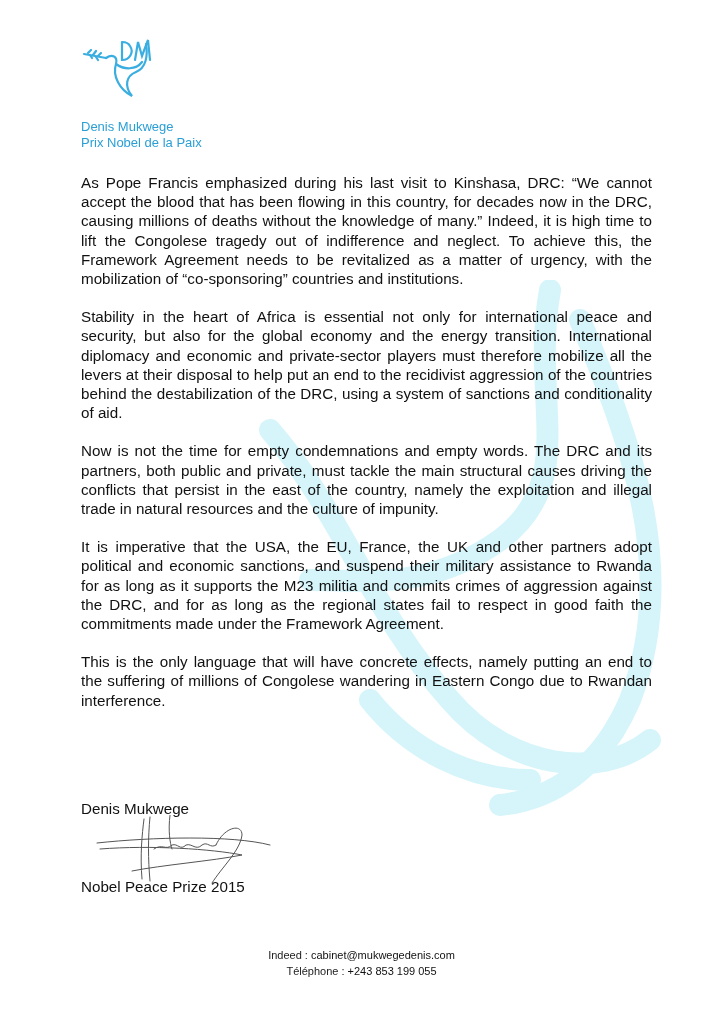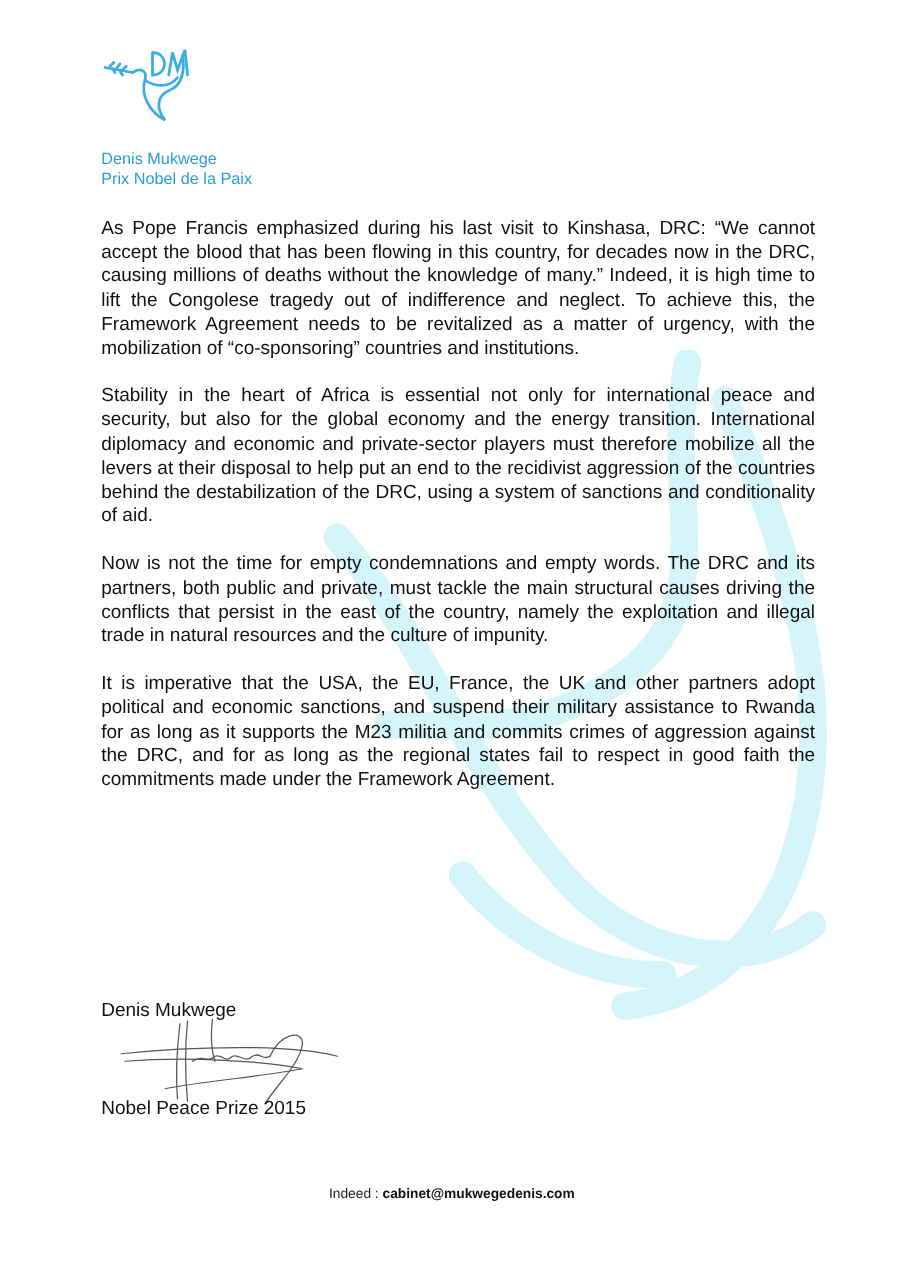--- a/index.html
+++ b/index.html
@@ -6,21 +6,21 @@
   body { width: 723px; height: 1023px; position: relative; overflow: hidden; font-family: "Liberation Sans", sans-serif; color: #111; }
   .watermark { position: absolute; left: 270px; left: 250px; top: 280px; width: 470px; height: 540px; pointer-events: none; }
   .logo { position: absolute; left: 80px; top: 32px; width: 90px; height: 70px; }
   .org { position: absolute; left: 81px; top: 119px; font-size: 13px; line-height: 15.5px; color: #2a9fd6; }
   .body { position: absolute; left: 81px; top: 173px; width: 587px; font-size: 15.2px; line-height: 19.2px; text-align: justify; }
   .body p { margin: 0 16px 19px 0; }
   .signoff { position: absolute; left: 81px; top: 799px; font-size: 15.2px; line-height: 19px; }
   .signature { position: absolute; left: 92px; top: 815px; width: 180px; height: 70px; }
   .prize { position: absolute; left: 81px; top: 877px; font-size: 15.2px; line-height: 19px; }
   .footer { position: absolute; left: 0; width: 723px; top: 947px; text-align: center; font-size: 11px; line-height: 16px; color: #222; }
-  .footer b { font-weight: bold; color: #111; }
+  .footer b { font-weight: normal; color: #111; }
 </style>
 </head>
 <body>
 
 <svg class="watermark" viewBox="0 0 470 540">
   <g fill="none" stroke="#d6f5fb" stroke-width="22" stroke-linecap="round">
     <path d="M300 10 C 280 120, 330 200, 250 260 C 180 310, 120 300, 60 300"></path>
     <path d="M20 150 C 90 230, 120 330, 200 420 C 260 490, 350 500, 400 460"></path>
     <path d="M330 40 C 380 160, 430 290, 380 420 C 350 490, 300 520, 250 525"></path>
     <path d="M120 420 C 160 470, 220 500, 280 500"></path>
@@ -41,20 +41,21 @@
 <div class="org">
   <div>Denis Mukwege</div>
   <div>Prix Nobel de la Paix</div>
 </div>
 
 <div class="body">
   <p>As Pope Francis emphasized during his last visit to Kinshasa, DRC: “We cannot accept the blood that has been flowing in this country, for decades now in the DRC, causing millions of deaths without the knowledge of many.”  Indeed, it is high time to lift the Congolese tragedy out of indifference and neglect. To achieve this, the Framework Agreement needs to be revitalized as a matter of urgency, with the mobilization of “co-sponsoring” countries and institutions.</p>
   <p>Stability in the heart of Africa is essential not only for international peace and security, but also for the global economy and the energy transition. International diplomacy and economic and private-sector players must therefore mobilize all the levers at their disposal to help put an end to the recidivist aggression of the countries behind the destabilization of the DRC, using a system of sanctions and conditionality of aid.</p>
   <p>Now is not the time for empty condemnations and empty words. The DRC and its partners, both public and private, must tackle the main structural causes driving the conflicts that persist in the east of the country, namely the exploitation and illegal trade in natural resources and the culture of impunity.</p>
   <p>It is imperative that the USA, the EU, France, the UK and other partners adopt political and economic sanctions, and suspend their military assistance to Rwanda for as long as it supports the M23 militia and commits crimes of aggression against the DRC, and for as long as the regional states fail to respect in good faith the commitments made under the Framework Agreement.</p>
+  <p>This is the only language that will have concrete effects, namely putting an end to the suffering of millions of Congolese wandering in Eastern Congo due to Rwandan interference.</p>
 </div>
 
 <div class="signoff">Denis Mukwege</div>
 
 <svg class="signature" viewBox="0 0 180 70">
   <g fill="none" stroke="#555" stroke-width="1" stroke-linecap="round">
     <path d="M5 28 C 60 22, 140 20, 178 30"></path>
     <path d="M8 34 C 60 30, 120 34, 150 40 C 120 46, 70 50, 40 56"></path>
     <path d="M52 4 C 50 20, 48 40, 50 64"></path>
     <path d="M58 2 C 56 22, 56 44, 58 66"></path>
@@ -63,13 +64,16 @@
     <path d="M124 30 C 132 12, 150 8, 150 20 C 148 36, 130 52, 120 68"></path>
   </g>
 </svg>
 
 <div class="prize">Nobel Peace Prize 2015</div>
 
 <div class="footer">
   <div>
     <span>Indeed : </span><b>cabinet@mukwegedenis.com</b>
   </div>
+  <div>
+    <span>Téléphone : </span><b>+243 853 199 055</b>
+  </div>
 </div>
 
 </body></html>

